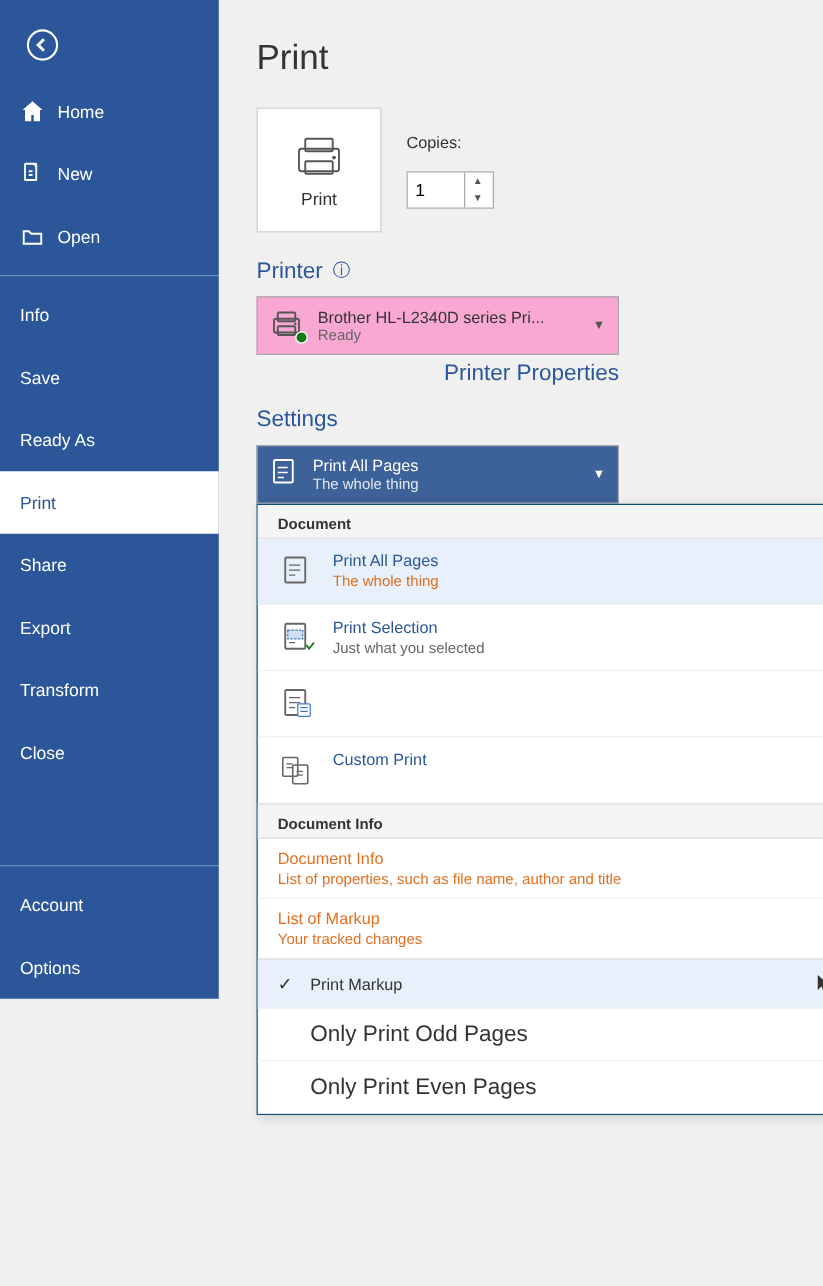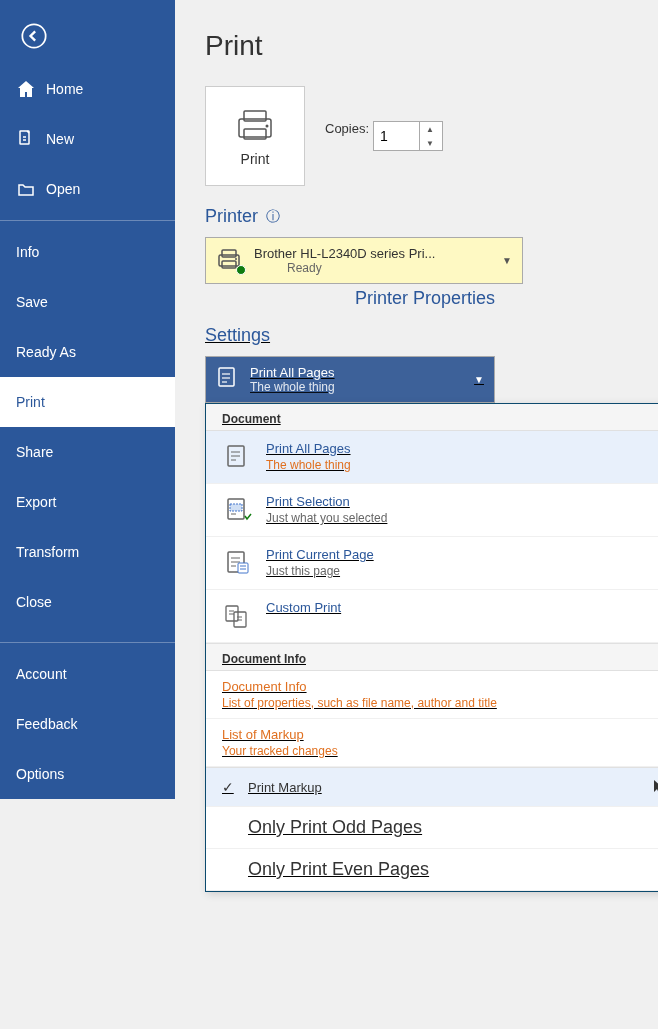--- a/index.html
+++ b/index.html
@@ -104,22 +104,22 @@
       cursor: pointer;
       gap: 6px;
     }
     .print-button-label {
       font-size: 14px;
       color: #333;
     }
 
     .copies-section {
       display: flex;
-      flex-direction: row;
-      gap: 4px;
+      flex-direction: column;
+      gap: 16px;
     }
     .copies-label {
       font-size: 13px;
       color: #333;
     }
     .copies-input-wrapper {
       display: flex;
       align-items: center;
       border: 1px solid #aaa;
       background: white;
@@ -159,41 +159,40 @@
       align-items: center;
       gap: 8px;
     }
     .info-icon {
       color: #2b579a;
       font-size: 14px;
       cursor: pointer;
     }
 
     .printer-dropdown {
-      width: 318px;
+      width: 290px;
       border: 1px solid #aaa;
-      background: #fef9c3;
+      background: #f9a8d4;
       display: flex;
       align-items: center;
       padding: 8px 10px;
       cursor: pointer;
       position: relative;
       gap: 10px;
     }
     .printer-info {
       flex: 1;
     }
     .printer-name {
       font-size: 13px;
       color: #333;
     }
     .printer-status {
       font-size: 12px;
       color: #666;
-      margin-left: 33px;
     }
     .printer-arrow {
       font-size: 10px;
       color: #555;
     }
     .printer-icon-wrapper {
       position: relative;
       width: 28px;
       height: 28px;
     }
@@ -215,21 +214,20 @@
       font-size: 18px;
       cursor: pointer;
       margin-top: 4px;
       text-decoration: none;
       width: 290px;
     }
 
     
     .settings-section {
       margin-top: 16px;
-      text-decoration: underline;
     }
 
     
     .print-pages-selected {
       width: 290px;
       border: 1px solid #aaa;
       background: #3d6199;
       display: flex;
       align-items: center;
       padding: 8px 10px;
@@ -466,23 +464,20 @@
 
     <div class="sidebar-item">
       <span>Close</span>
     </div>
   </div>
 
   <div class="sidebar-bottom">
     <hr class="sidebar-divider">
     <div class="sidebar-item">
       <span>Account</span>
-    </div>
-    <div class="sidebar-item">
-      <span>Feedback</span>
     </div>
     <div class="sidebar-item">
       <span>Options</span>
     </div>
   </div>
 </div>
 
 <div class="main-content">
   <h1 class="page-title">Print</h1>
 
@@ -594,24 +589,20 @@
           <svg width="28" height="28" viewBox="0 0 28 28">
             <rect x="4" y="3" width="16" height="20" rx="1" fill="none" stroke="#666" stroke-width="1.5"></rect>
             <line x1="7" y1="9" x2="16" y2="9" stroke="#666" stroke-width="1"></line>
             <line x1="7" y1="13" x2="16" y2="13" stroke="#666" stroke-width="1"></line>
             <line x1="7" y1="17" x2="12" y2="17" stroke="#666" stroke-width="1"></line>
             <rect x="14" y="14" width="10" height="10" rx="1" fill="white" stroke="#4477cc" stroke-width="1"></rect>
             <line x1="16" y1="17" x2="22" y2="17" stroke="#4477cc" stroke-width="1"></line>
             <line x1="16" y1="20" x2="22" y2="20" stroke="#4477cc" stroke-width="1"></line>
           </svg>
         </div>
-        <div class="dropdown-item-text">
-          <span class="dropdown-item-title">Print Current Page</span>
-          <span class="dropdown-item-sub-gray">Just this page</span>
-        </div>
       </div>
 
       <div class="dropdown-item">
         <div class="dropdown-item-icon">
           <svg width="28" height="28" viewBox="0 0 28 28">
             <rect x="2" y="4" width="12" height="15" rx="1" fill="none" stroke="#666" stroke-width="1.3"></rect>
             <rect x="10" y="10" width="12" height="15" rx="1" fill="none" stroke="#666" stroke-width="1.3"></rect>
             <line x1="5" y1="9" x2="10" y2="9" stroke="#666" stroke-width="1"></line>
             <line x1="5" y1="12" x2="10" y2="12" stroke="#666" stroke-width="1"></line>
             <line x1="13" y1="15" x2="18" y2="15" stroke="#666" stroke-width="1"></line>

